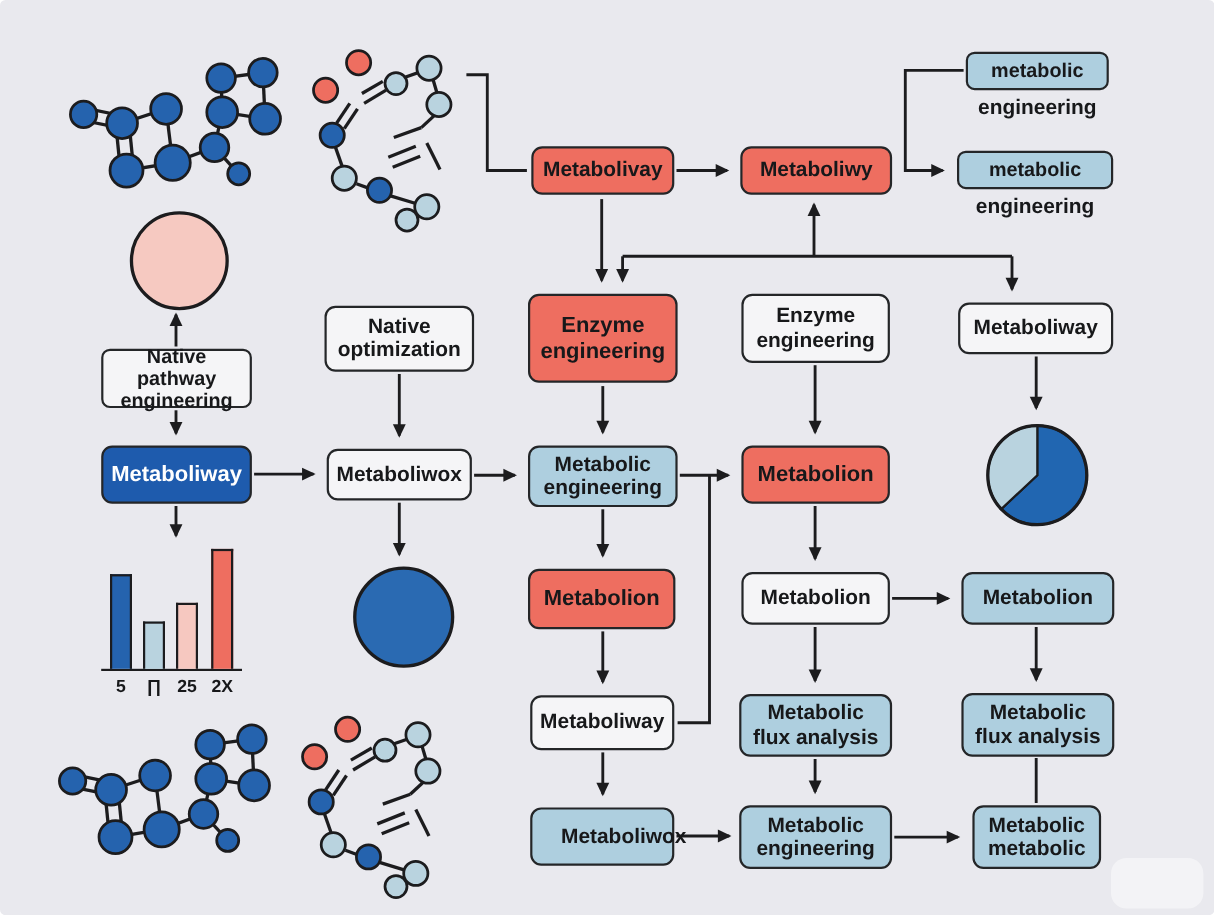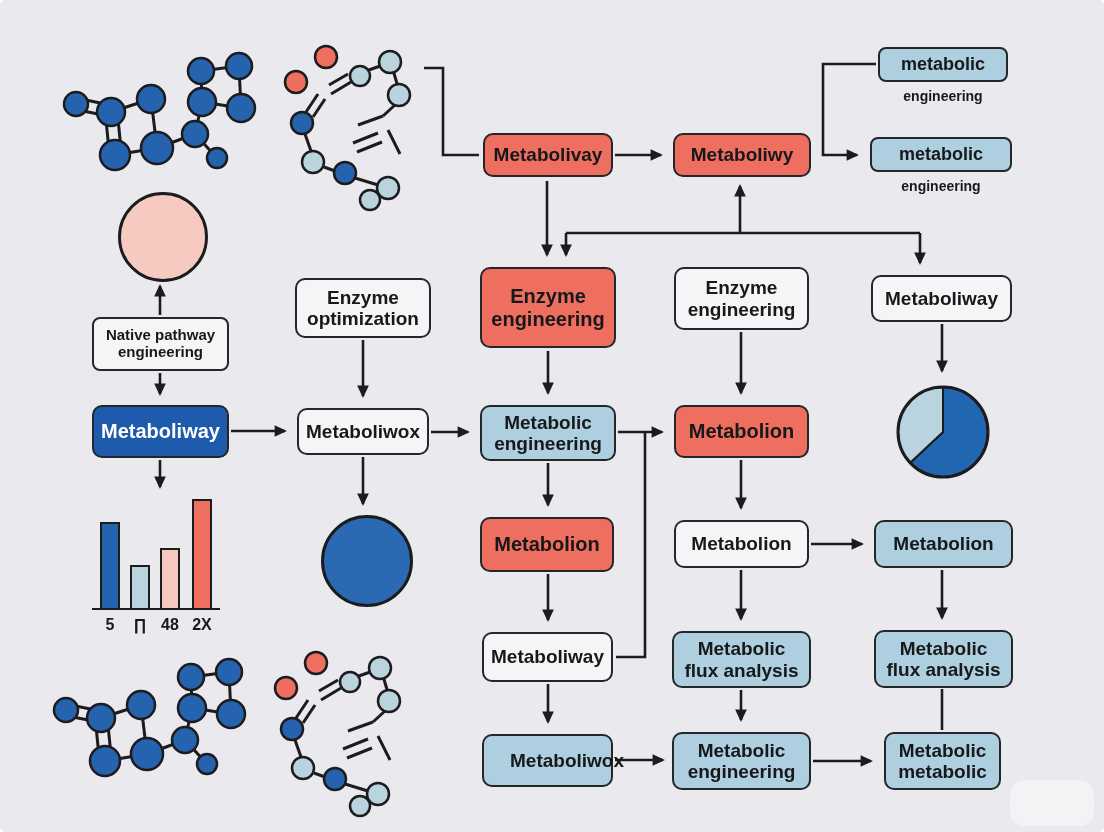--- a/index.html
+++ b/index.html
@@ -12,33 +12,33 @@
     position:absolute;box-sizing:border-box;z-index:3;
     border:2.6px solid var(--outline,#242628);border-radius:10px;
     display:flex;align-items:center;justify-content:center;text-align:center;
     font-weight:700;font-size:19px;line-height:1.12;padding:2px 5px;
   }
   .red{background:var(--red,#ee6e60);}
   .lblue{background:var(--light-blue,#aecfdf);}
   .wbox{background:var(--white-box,#f5f5f7);}
   .dblue{background:var(--dark-blue,#1e5bad);color:#ffffff;}
   .caption{
-    position:absolute;z-index:3;text-align:center;font-weight:700;font-size:14px;
+    position:absolute;z-index:3;text-align:center;font-weight:700;font-size:19px;
   }
   .circle{position:absolute;z-index:3;border:3px solid #1c1c1e;border-radius:50%;}
   #lines{position:absolute;left:0;top:0;z-index:2;pointer-events:none;}
   .molsvg{position:absolute;z-index:3;}
   
   .n-mbox1{left:878px;top:47px;width:130px;height:35px;font-size:18px;border-radius:8px;}
   .c-cap1{left:878px;top:88px;width:130px;}
   .n-mbox2{left:870px;top:137px;width:142px;height:35px;font-size:18px;border-radius:8px;}
   .c-cap2{left:870px;top:178px;width:142px;}
   .n-metabolivay{left:483px;top:133px;width:130px;height:44px;}
   .n-metaboliwy{left:673px;top:133px;width:138px;height:44px;}
-  .n-native{left:92px;top:317px;width:137px;height:54px;font-size:15px;border-radius:8px;}
+  .n-native{left:92px;top:317px;width:137px;height:54px;font-size:18px;border-radius:8px;}
   .n-metaboliway-dk{left:92px;top:405px;width:137px;height:53px;font-size:20px;}
   .n-pathwayopt{left:295px;top:278px;width:136px;height:60px;}
   .n-metabolites{left:297px;top:408px;width:132px;height:47px;}
   .n-enzyme3{left:480px;top:267px;width:136px;height:81px;font-size:20px;}
   .n-meteng3{left:480px;top:405px;width:136px;height:56px;}
   .n-metabolion3{left:480px;top:517px;width:134px;height:55px;font-size:20px;}
   .n-metabolictex{left:482px;top:632px;width:131px;height:50px;}
   .n-metaboliwox{left:482px;top:734px;width:131px;height:53px;padding-left:44px;}
   .n-enzyme4{left:674px;top:267px;width:135px;height:63px;}
   .n-metabolion4r{left:674px;top:405px;width:135px;height:53px;font-size:20px;}
@@ -191,25 +191,25 @@
 
   <div class="barchart">
     <div class="bar b0" style="height: 86px; background: rgb(37, 99, 174);"></div>
     <div class="bar b1" style="height: 43px; background: rgb(185, 211, 223);"></div>
     <div class="bar b2" style="height: 60px; background: rgb(246, 200, 192);"></div>
     <div class="bar b3" style="height: 109px; background: rgb(238, 110, 96);"></div>
   </div>
   <div class="barlabels">
     <span class="bl0">5</span>
     <span class="bl1">∏</span>
-    <span class="bl2">48</span>
+    <span class="bl2">25</span>
     <span class="bl3">2X</span>
   </div>
 
-  <div class="node wbox n-pathwayopt">Enzyme optimization</div>
+  <div class="node wbox n-pathwayopt">Native optimization</div>
   <div class="node wbox n-metabolites">Metaboliwox</div>
   <div class="circle blue-circle"></div>
 
   <div class="node red n-enzyme3">Enzyme engineering</div>
   <div class="node lblue n-meteng3">Metabolic engineering</div>
   <div class="node red n-metabolion3">Metabolion</div>
   <div class="node wbox n-metabolictex">Metaboliway</div>
   <div class="node lblue n-metaboliwox">Metaboliwox</div>
 
   <div class="node wbox n-enzyme4">Enzyme engineering</div>

